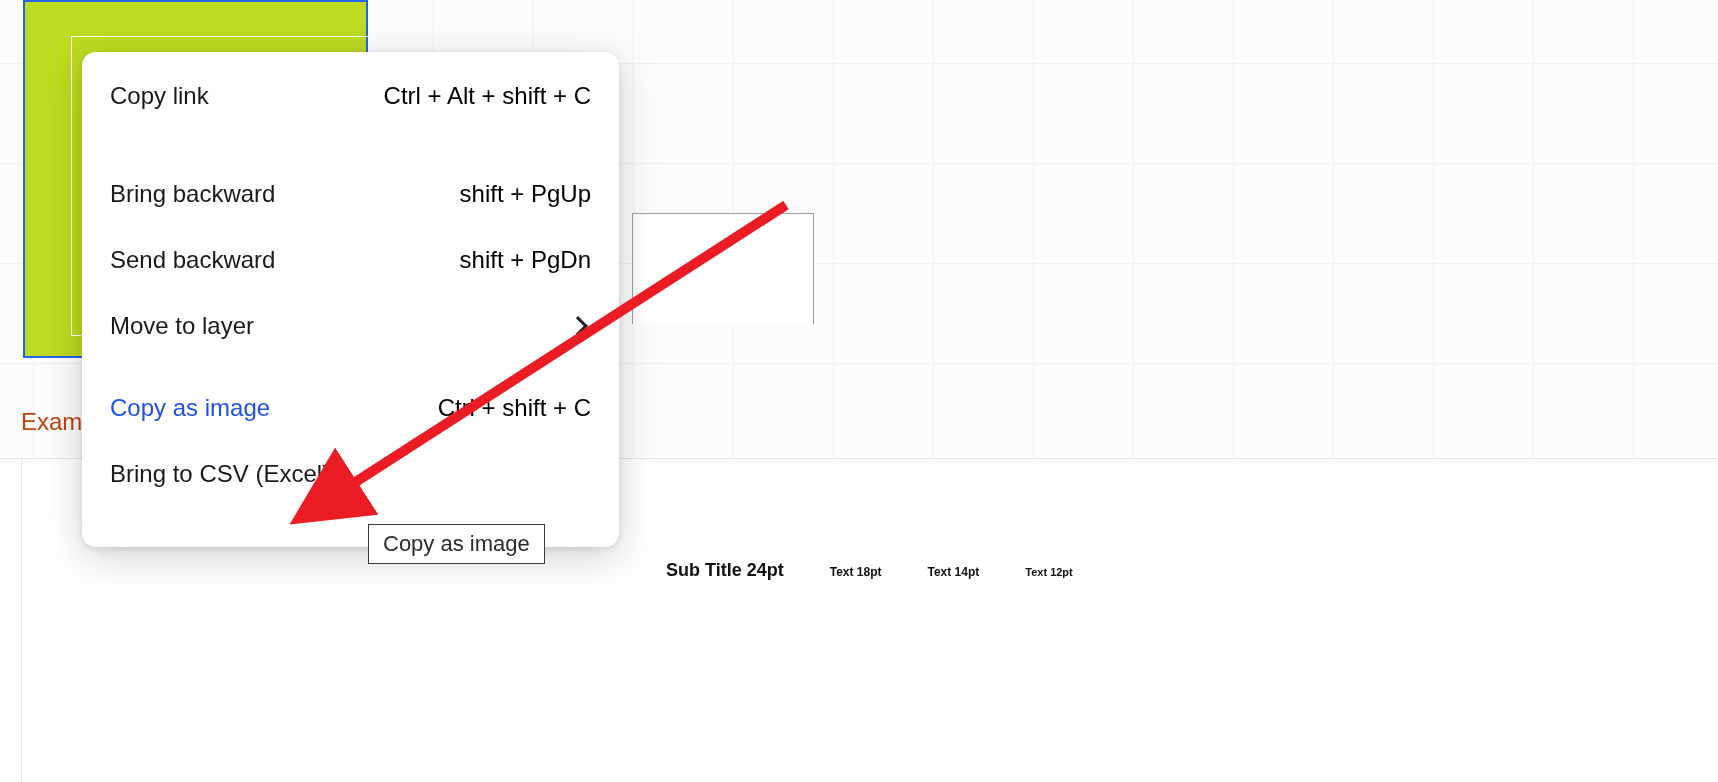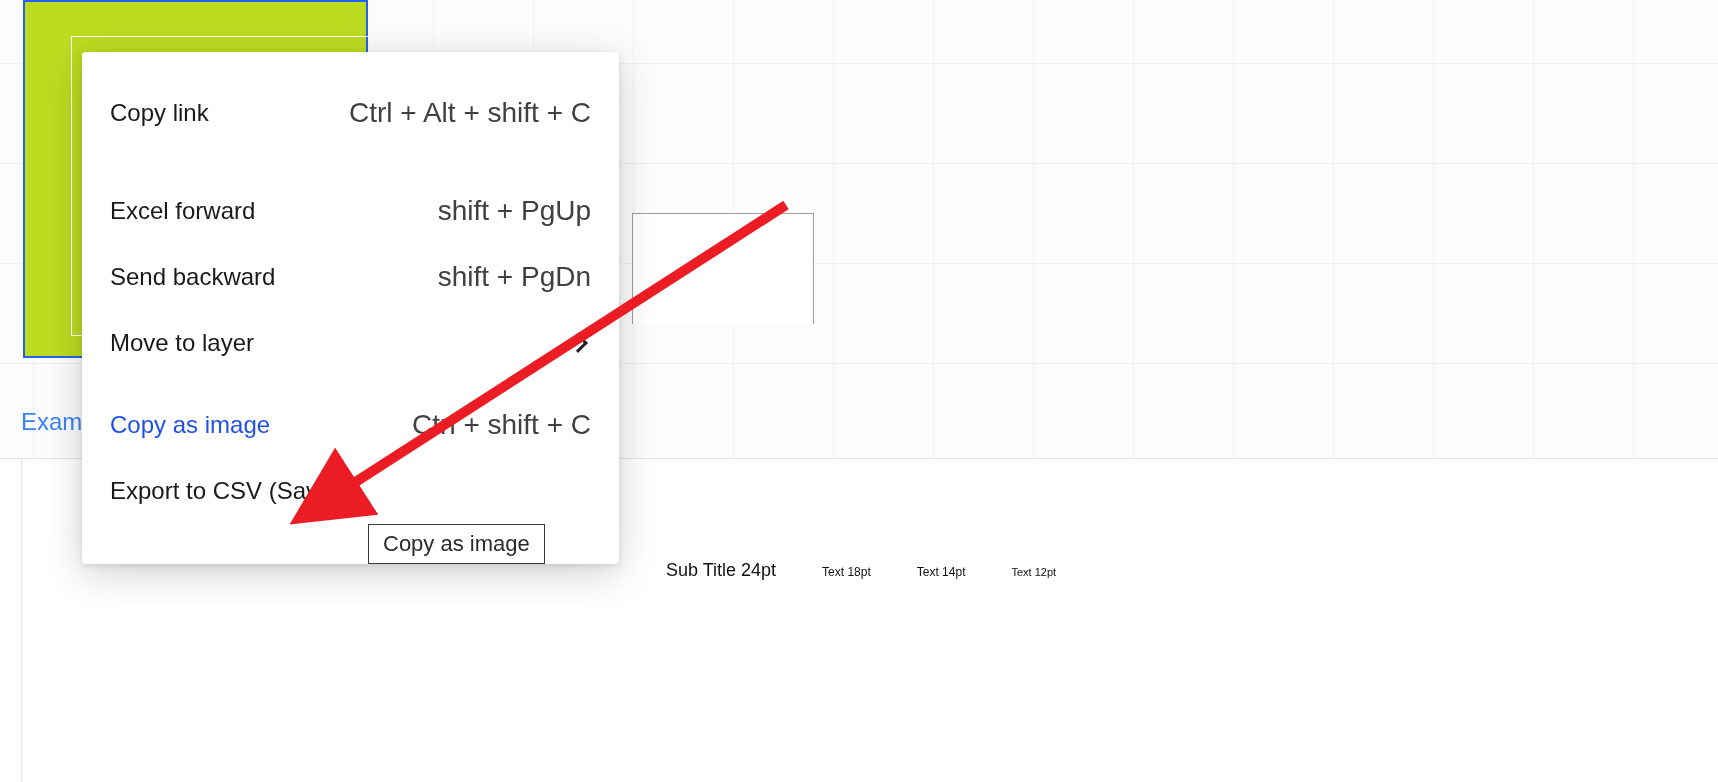--- a/index.html
+++ b/index.html
@@ -33,21 +33,21 @@
     width: 300px; height: 300px;
     border: 1px solid #ffffff;
     background: transparent;
   }
 
   
   .canvas-label {
     position: absolute;
     left: 21px; top: 408px;
     font-size: 24px;
-    color: #3b82f6;
+    color: #c2410c;
   }
 
   
   .lower-area {
     position: absolute;
     left: 0; top: 458px;
     width: 1718px; height: 324px;
     background: #ffffff;
     border-top: 1px solid #e5e5e5;
   }
@@ -65,37 +65,37 @@
     border-bottom: none;
     background: #ffffff;
   }
 
   
   .context-menu {
     position: absolute;
     left: 82px; top: 52px;
     width: 537px;
     background: #ffffff;
-    border-radius: 4px;
+    border-radius: 14px;
     box-shadow: 0 10px 40px rgba(0,0,0,0.18), 0 2px 6px rgba(0,0,0,0.10);
-    padding: 28px 0 24px 0;
+    padding: 11px 0 24px 0;
   }
   .menu-item {
     display: flex;
     align-items: center;
     justify-content: space-between;
     padding: 0 28px;
     height: 66px;
     font-size: 24px;
     color: #1a1a1a;
     cursor: pointer;
   }
   .menu-item .shortcut {
-    color: #404040;
-    font-size: 28px;
+    color: #000000;
+    font-size: 24px;
   }
   .menu-item.highlight .label { color: #2051e5; }
   .menu-item .chevron {
     width: 14px; height: 14px;
     border-top: 3px solid #222;
     border-right: 3px solid #222;
     transform: rotate(45deg);
     margin-right: 6px;
   }
   .menu-gap { height: 16px; }
@@ -121,21 +121,21 @@
 
   
   .text-samples {
     position: absolute;
     left: 666px; top: 560px;
     display: flex;
     align-items: baseline;
     gap: 46px;
     color: #111;
   }
-  .text-samples span { font-weight: 400; white-space: nowrap; }
+  .text-samples span { font-weight: 700; white-space: nowrap; }
   .ts-24 { font-size: 18px; }
   .ts-18 { font-size: 12px; font-weight: 600; }
   .ts-14 { font-size: 12px; font-weight: 600; }
   .ts-12 { font-size: 11px; font-weight: 600; }
 </style>
 </head>
 <body>
 
 <div class="canvas-grid"></div>
 
@@ -158,38 +158,38 @@
 </div>
 
 <div class="context-menu" id="context-menu">
     <div class="menu-item">
       <span class="label">Copy link</span>
       <span class="shortcut">Ctrl + Alt + shift + C</span>
     </div>
     <div class="menu-gap"></div>
     <div class="menu-gap"></div>
     <div class="menu-item">
-      <span class="label">Excel forward</span>
+      <span class="label">Bring backward</span>
       <span class="shortcut">shift + PgUp</span>
     </div>
     <div class="menu-item">
       <span class="label">Send backward</span>
       <span class="shortcut">shift + PgDn</span>
     </div>
     <div class="menu-item">
       <span class="label">Move to layer</span>
       <span class="chevron"></span>
     </div>
     <div class="menu-gap"></div>
     <div class="menu-item highlight">
       <span class="label">Copy as image</span>
       <span class="shortcut">Ctrl + shift + C</span>
     </div>
     <div class="menu-item">
-      <span class="label">Export to CSV (Save)</span>
+      <span class="label">Bring to CSV (Excel)</span>
     </div>
     <div class="menu-gap"></div>
   </div>
 
 <div class="tooltip">Copy as image</div>
 
 <svg class="annotation-arrow" viewBox="0 0 1718 782">
   <defs>
     <marker id="arrowhead" markerWidth="8" markerHeight="8" refX="2" refY="4" orient="auto">
       <polygon points="0 0, 8 4, 0 8" fill="#eb1c24"></polygon>

